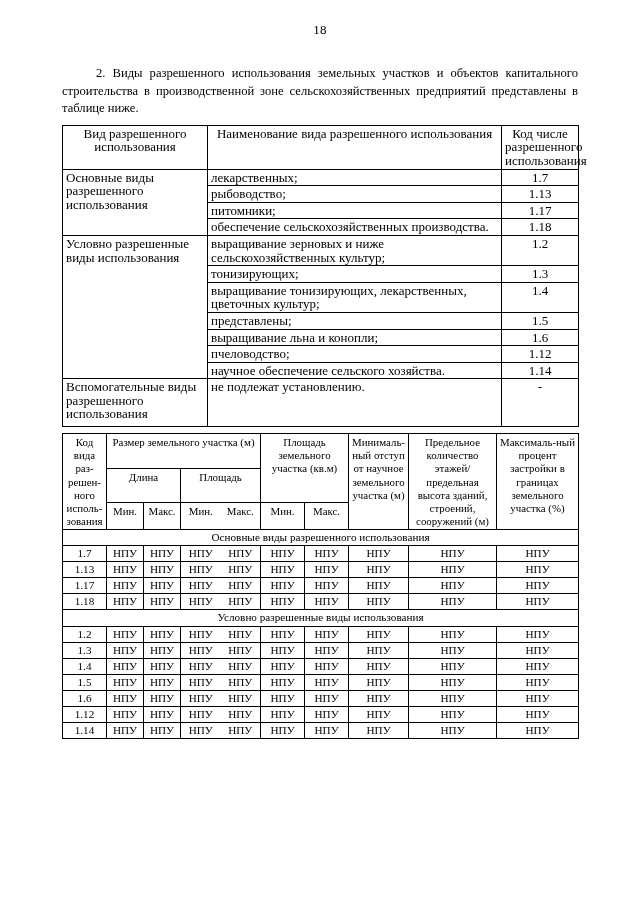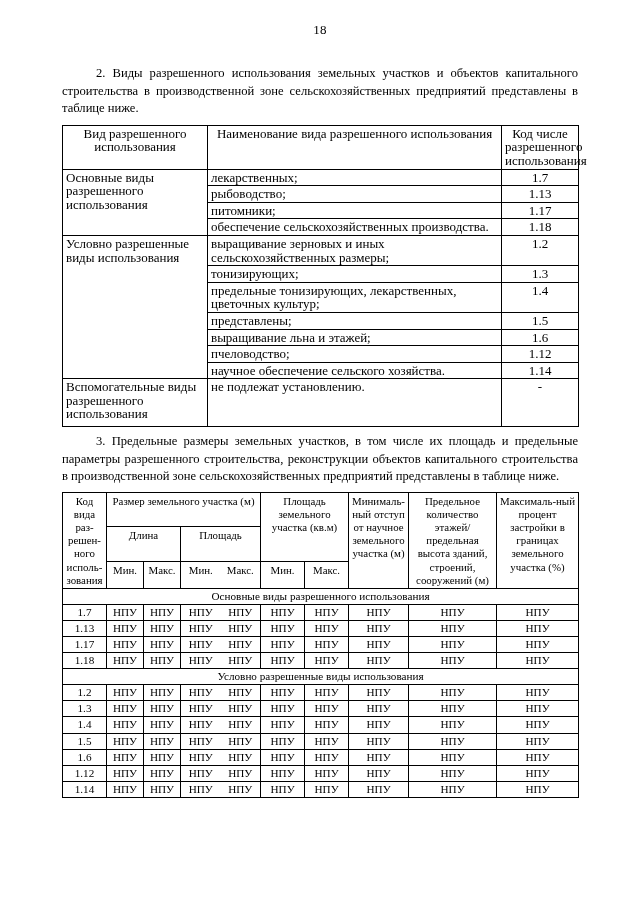--- a/index.html
+++ b/index.html
@@ -124,57 +124,56 @@
         <td class="c-left">питомники;</td>
         <td class="c-center">1.17</td>
       </tr>
       <tr>
         <td class="c-left">обеспечение сельскохозяйственных производства.</td>
         <td class="c-center">1.18</td>
       </tr>
 
       <tr>
         <td class="c-left" rowspan="7">Условно разрешенные виды использования</td>
-        <td class="c-left">выращивание зерновых и иных сельскохозяйственных размеры;</td>
+        <td class="c-left">выращивание зерновых и ниже сельскохозяйственных культур;</td>
         <td class="c-center">1.2</td>
       </tr>
       <tr>
         <td class="c-left">тонизирующих;</td>
         <td class="c-center">1.3</td>
       </tr>
       <tr>
-        <td class="c-left">предельные тонизирующих, лекарственных, цветочных культур;</td>
+        <td class="c-left">выращивание тонизирующих, лекарственных, цветочных культур;</td>
         <td class="c-center">1.4</td>
       </tr>
       <tr>
         <td class="c-left">представлены;</td>
         <td class="c-center">1.5</td>
       </tr>
       <tr>
-        <td class="c-left">выращивание льна и этажей;</td>
+        <td class="c-left">выращивание льна и конопли;</td>
         <td class="c-center">1.6</td>
       </tr>
       <tr>
         <td class="c-left">пчеловодство;</td>
         <td class="c-center">1.12</td>
       </tr>
       <tr>
         <td class="c-left">научное обеспечение сельского хозяйства.</td>
         <td class="c-center">1.14</td>
       </tr>
 
       <tr>
         <td class="c-left" style="height:45px">Вспомогательные виды разрешенного использования</td>
         <td class="c-left">не подлежат установлению.</td>
         <td class="c-center">-</td>
       </tr>
     </tbody>
   </table>
 
-  <p class="para para-3">3. Предельные размеры земельных участков, в том числе их площадь и предельные параметры разрешенного строительства, реконструкции объектов капитального строительства в производственной зоне сельскохозяйственных предприятий представлены в таблице ниже.</p>
 
   <table class="doc-table t2">
     <colgroup>
       <col style="width:44px">
       <col style="width:37px">
       <col style="width:37px">
       <col style="width:40px">
       <col style="width:40px">
       <col style="width:44px">
       <col style="width:44px">

